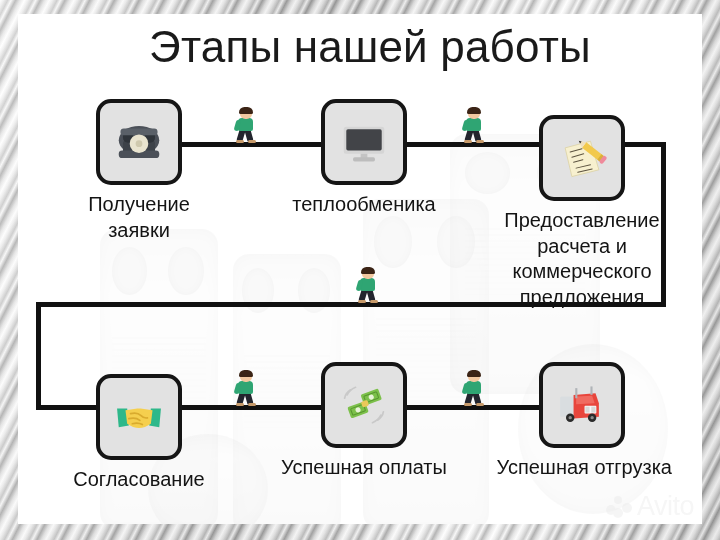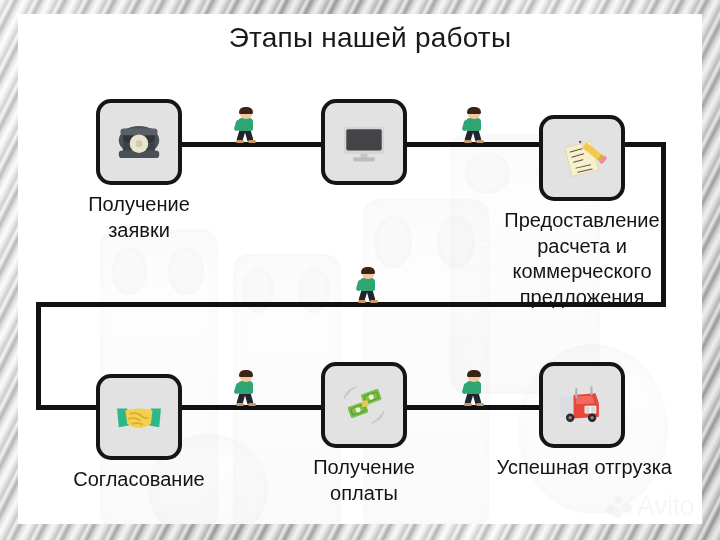--- a/index.html
+++ b/index.html
@@ -43,21 +43,21 @@
   .ghost .port{position:absolute;width:30%;height:16%;border-radius:50%;
     background:#bfbfbf;box-shadow:inset 0 0 6px rgba(0,0,0,.35);}
   .ghost .label{position:absolute;left:10%;right:10%;height:26%;top:36%;
     background:repeating-linear-gradient(#d9d9d9 0 2px,transparent 2px 6px);}
   .ghost .label2{position:absolute;left:12%;right:12%;height:18%;top:70%;
     background:repeating-linear-gradient(#dcdcdc 0 2px,transparent 2px 7px);}
 
   
   #title{
     position:absolute;left:0;right:0;top:8px;text-align:center;
-    font-size:28px;color:#1a1a1a;letter-spacing:.2px;margin-left:20px;
+    font-size:44px;color:#1a1a1a;letter-spacing:.2px;margin-left:20px;
   }
 
   
   .ln{position:absolute;background:#111;}
 
   
   .node{position:absolute;width:86px;}
   .nbox{
     width:86px;height:86px;box-sizing:border-box;
     background:#e2e2e2;border:4px solid #151515;border-radius:15px;
@@ -179,20 +179,21 @@
   <div class="node" style="left:303px;top:85px;">
     <div class="nbox">
       <svg class="icn" viewBox="0 0 64 64">
         <rect x="8" y="14" width="48" height="32" rx="3" fill="#d5d5d5"></rect>
         <rect x="11" y="17" width="42" height="25" rx="2" fill="#424448"></rect>
         <rect x="28" y="46" width="8" height="5" fill="#c4c4c4"></rect>
         <rect x="19" y="50" width="26" height="5" rx="2" fill="#bdbdbd"></rect>
       </svg>
     </div>
     <div class="nlabel" style="white-space:normal;width:150px;margin-left:-32px;">
+      <div>теплообменика</div>
     </div>
   </div>
 
   <div class="node" style="left:521px;top:85px;margin-top:16px;">
     <div class="nbox">
       <svg class="icn" viewBox="0 0 64 64">
         <polygon points="12,20 42,12 52,46 20,54" fill="#f7f0cf" stroke="#ddd3a6" stroke-width="1"></polygon>
         <g stroke="#5c5340" stroke-width="1.2" stroke-linecap="round">
           <line x1="18" y1="25" x2="32" y2="21"></line>
           <line x1="20" y1="31" x2="34" y2="27"></line>
@@ -241,21 +242,21 @@
           <circle cx="41" cy="23" r="3" fill="#e8f3d8"></circle>
         </g>
         <g transform="rotate(-20 24 38)">
           <rect x="14" y="31" width="22" height="14" rx="2" fill="#7cc04a"></rect>
           <rect x="17" y="34" width="16" height="8" rx="1" fill="none" stroke="#57962f" stroke-width="1.2"></rect>
           <circle cx="25" cy="38" r="3" fill="#e8f3d8"></circle>
         </g>
         <rect x="29" y="27" width="8" height="7" rx="2" fill="#e9c85a" transform="rotate(-20 33 30)"></rect>
       </svg>
     </div>
-    <div class="nlabel w2" style="width:170px;margin-left:-42px;">Получение оплаты</div>
+    <div class="nlabel w2" style="width:170px;margin-left:-42px;">Успешная оплаты</div>
   </div>
 
   <div class="node" style="left:521px;top:348px;">
     <div class="nbox">
       <svg class="icn" viewBox="0 0 64 64">
         <rect x="6" y="22" width="18" height="24" rx="2" fill="#d9dde0"></rect>
         <path d="M22 20 L48 18 L52 30 L52 46 L22 48 Z" fill="#e8453c"></path>
         <path d="M25 22 L44 21 L47 30 L25 31 Z" fill="#f06a60"></path>
         <rect x="35" y="33" width="14" height="9" rx="1" fill="#f7f7f7"></rect>
         <rect x="36" y="34" width="5" height="7" fill="#d8d8d8"></rect>

